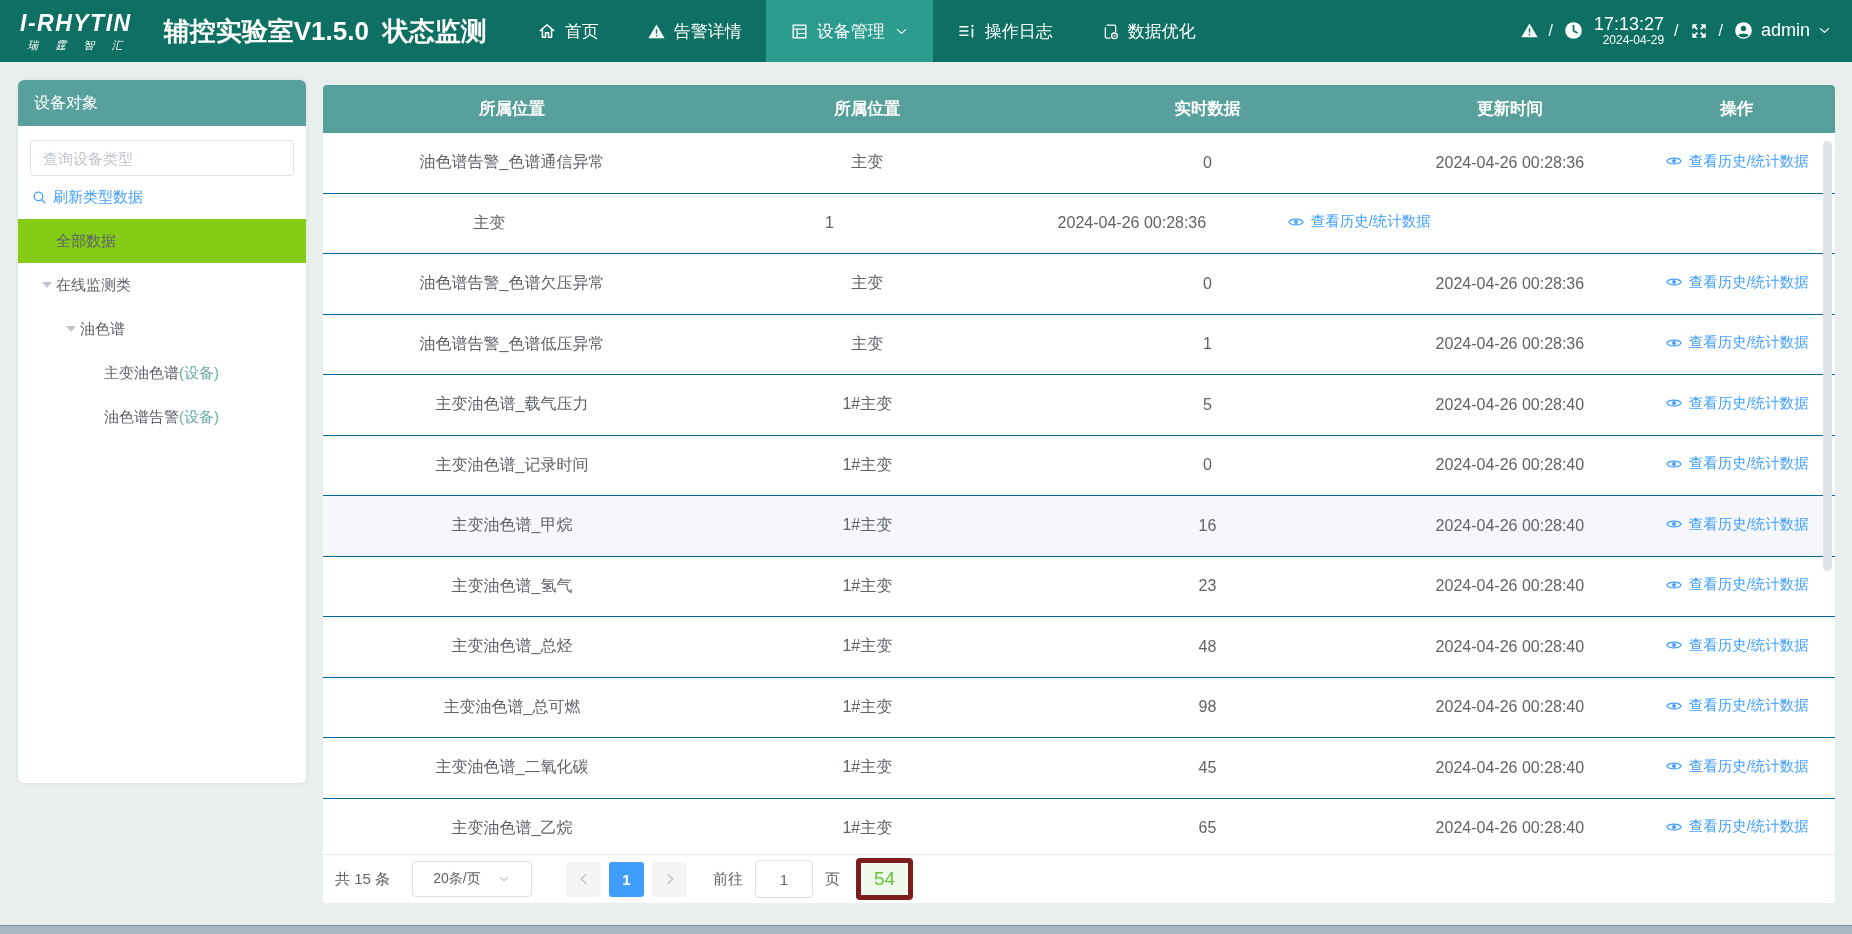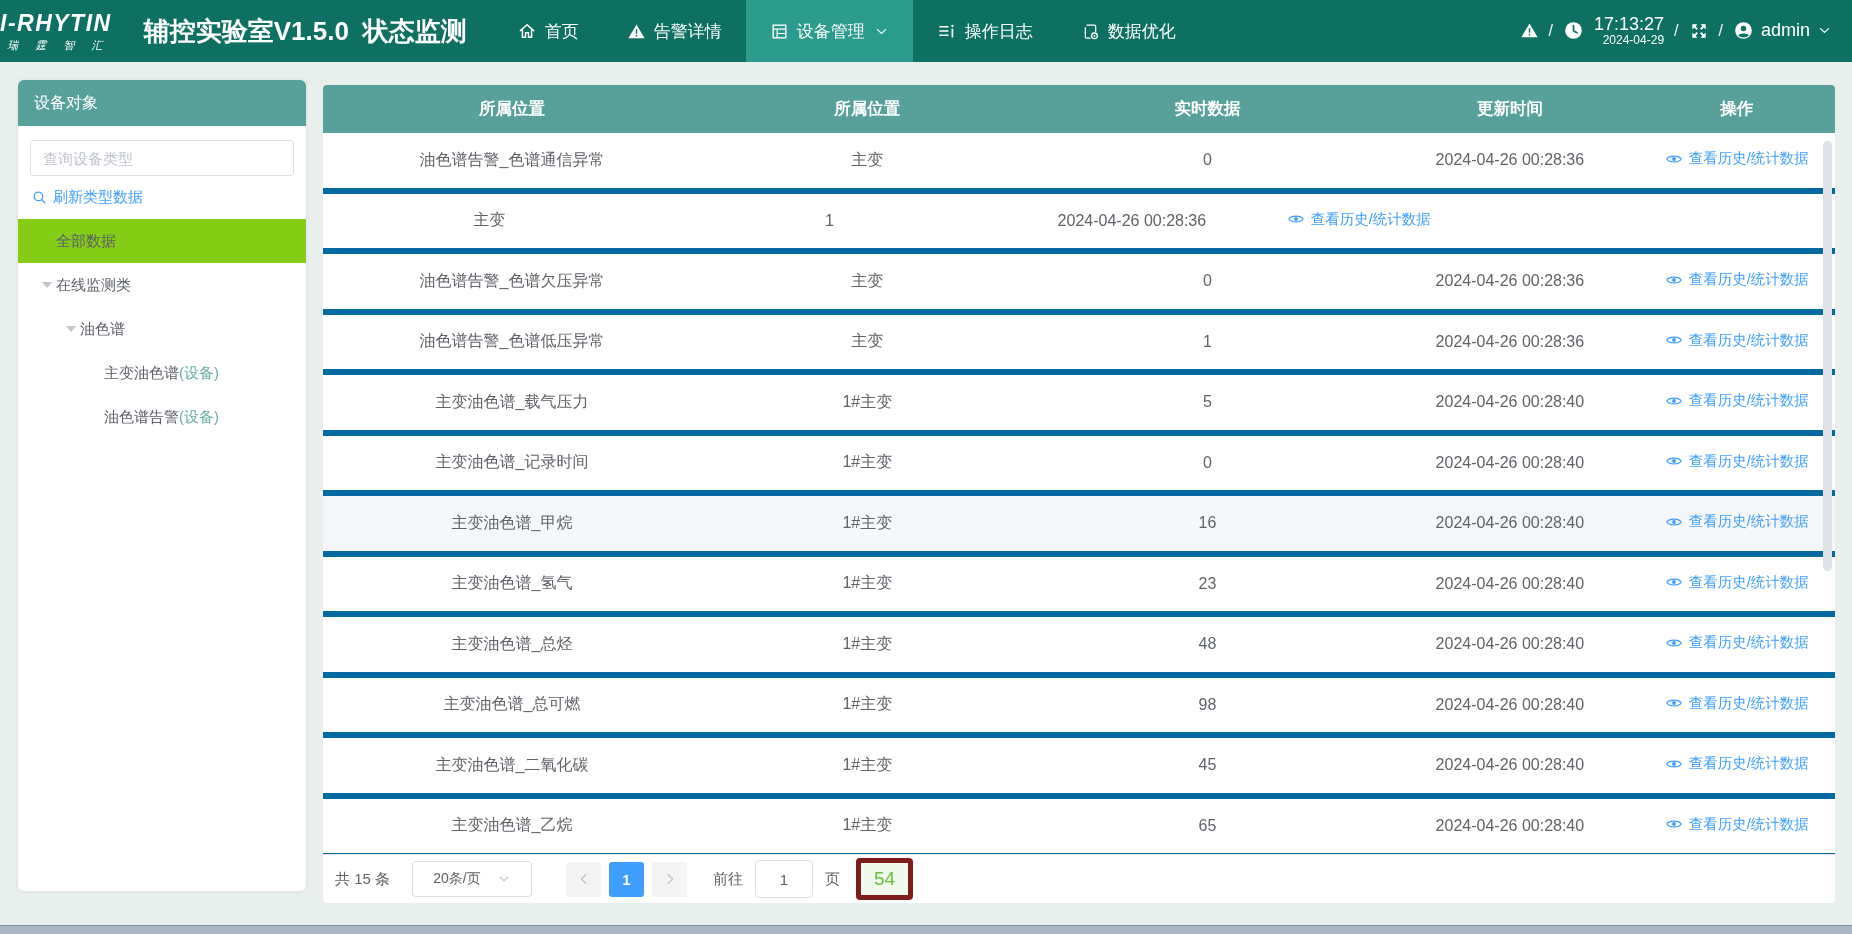--- a/index.html
+++ b/index.html
@@ -9,40 +9,40 @@
     font-family:"Liberation Sans","DejaVu Sans",sans-serif;
     -webkit-font-smoothing:antialiased;
   }
   .icon{display:inline-flex;align-items:center;justify-content:center;line-height:0;}
 
   
   .navbar{
     position:absolute;left:0;top:0;width:1852px;height:62px;
     background:#0E7062;color:#fff;display:flex;align-items:center;z-index:5;
   }
-  .logo{text-align:center;font-style:italic;flex:none;}
+  .logo{margin-left:20px;text-align:center;font-style:italic;flex:none;}
   .logo-main{font-size:23px;font-weight:bold;letter-spacing:1.5px;}
   .logo-sub{font-size:11px;letter-spacing:7px;margin-top:1px;padding-left:5px;}
   .app-title{margin-left:32px;font-size:26px;font-weight:bold;white-space:nowrap;flex:none;text-align:right;}
   .app-mode{margin-left:14px;}
   .menu{display:flex;height:62px;margin-left:26px;flex:none;}
   .nav-item{display:flex;align-items:center;gap:8px;padding:0 24px;font-size:17px;cursor:pointer;white-space:nowrap;}
   .nav-item.active{background:#2A9B8D;}
   .nav-caret{margin-left:1px;opacity:.95;}
   .nav-right{margin-left:auto;display:flex;align-items:center;margin-right:20px;gap:10px;}
   .sep{font-size:16px;opacity:.95;}
   .time-block{text-align:right;line-height:1.08;}
   .time-big{font-size:18px;}
   .time-date{font-size:12px;}
   .user-group{display:flex;align-items:center;gap:7px;cursor:pointer;}
   .user-name{font-size:18px;}
 
   
   .sidebar{
-    position:absolute;left:18px;top:80px;width:288px;height:811px;
+    position:absolute;left:18px;top:80px;width:288px;height:703px;
     background:#fff;border-radius:6px;box-shadow:0 0 5px rgba(0,0,0,.07);overflow:hidden;
   }
   .sidebar-header{height:46px;background:#57A09B;color:#fff;font-size:16px;
     display:flex;align-items:center;padding-left:16px;}
   .search-wrap{margin:14px 12px 8px;}
   .search-input{width:100%;box-sizing:border-box;height:36px;border:1px solid #DCDFE6;border-radius:4px;
     padding:0 12px;font-size:15px;color:#15803d;outline:none;background:#fff;font-family:inherit;}
   .search-input::placeholder{color:#BFC4CC;}
   .refresh-link{display:flex;align-items:center;gap:5px;color:#409EFF;font-size:15px;
     padding:4px 12px 10px 13px;cursor:pointer;width:max-content;}
@@ -54,21 +54,21 @@
   .tree-suffix{color:#6CADA6;}
 
   
   .panel{position:absolute;left:323px;top:85px;width:1512px;height:818px;background:#fff;border-radius:4px;}
   .thead{display:flex;align-items:center;height:48px;background:#57A09B;border-radius:4px 4px 0 0;
     color:#fff;font-weight:bold;font-size:16.5px;}
   .th,.td{text-align:center;box-sizing:border-box;}
   .col-1{width:25%;}.col-2{width:22%;}.col-3{width:23%;}.col-4{width:17%;}.col-5{width:13%;}
   .tbody{position:absolute;left:0;right:0;top:48px;bottom:48px;overflow:hidden;}
   .row{display:flex;align-items:center;height:60.5px;box-sizing:border-box;
-    border-bottom:6px solid #0369a1;font-size:16px;color:#5F6368;background:#fff;}
+    border-bottom:1px solid #0369a1;font-size:16px;color:#5F6368;background:#fff;}
   .row.highlighted{background:#F5F7FA;}
   .action-link{display:inline-flex;align-items:center;gap:6px;color:#409EFF;font-size:14.5px;cursor:pointer;white-space:nowrap;}
   .scroll-thumb{position:absolute;right:3px;top:8px;width:9px;height:430px;background:#DFE2E6;border-radius:5px;}
 
   
   .pagination{position:absolute;left:0;right:0;bottom:0;height:48px;background:#fff;
     border-top:1px solid #E4E7ED;border-radius:0 0 4px 4px;
     display:flex;align-items:center;padding-left:12px;font-size:15px;color:#606266;}
   .total-label{margin-right:22px;white-space:nowrap;}
   .size-select{width:118px;height:34px;border:1px solid #DCDFE6;border-radius:4px;background:#fff;

